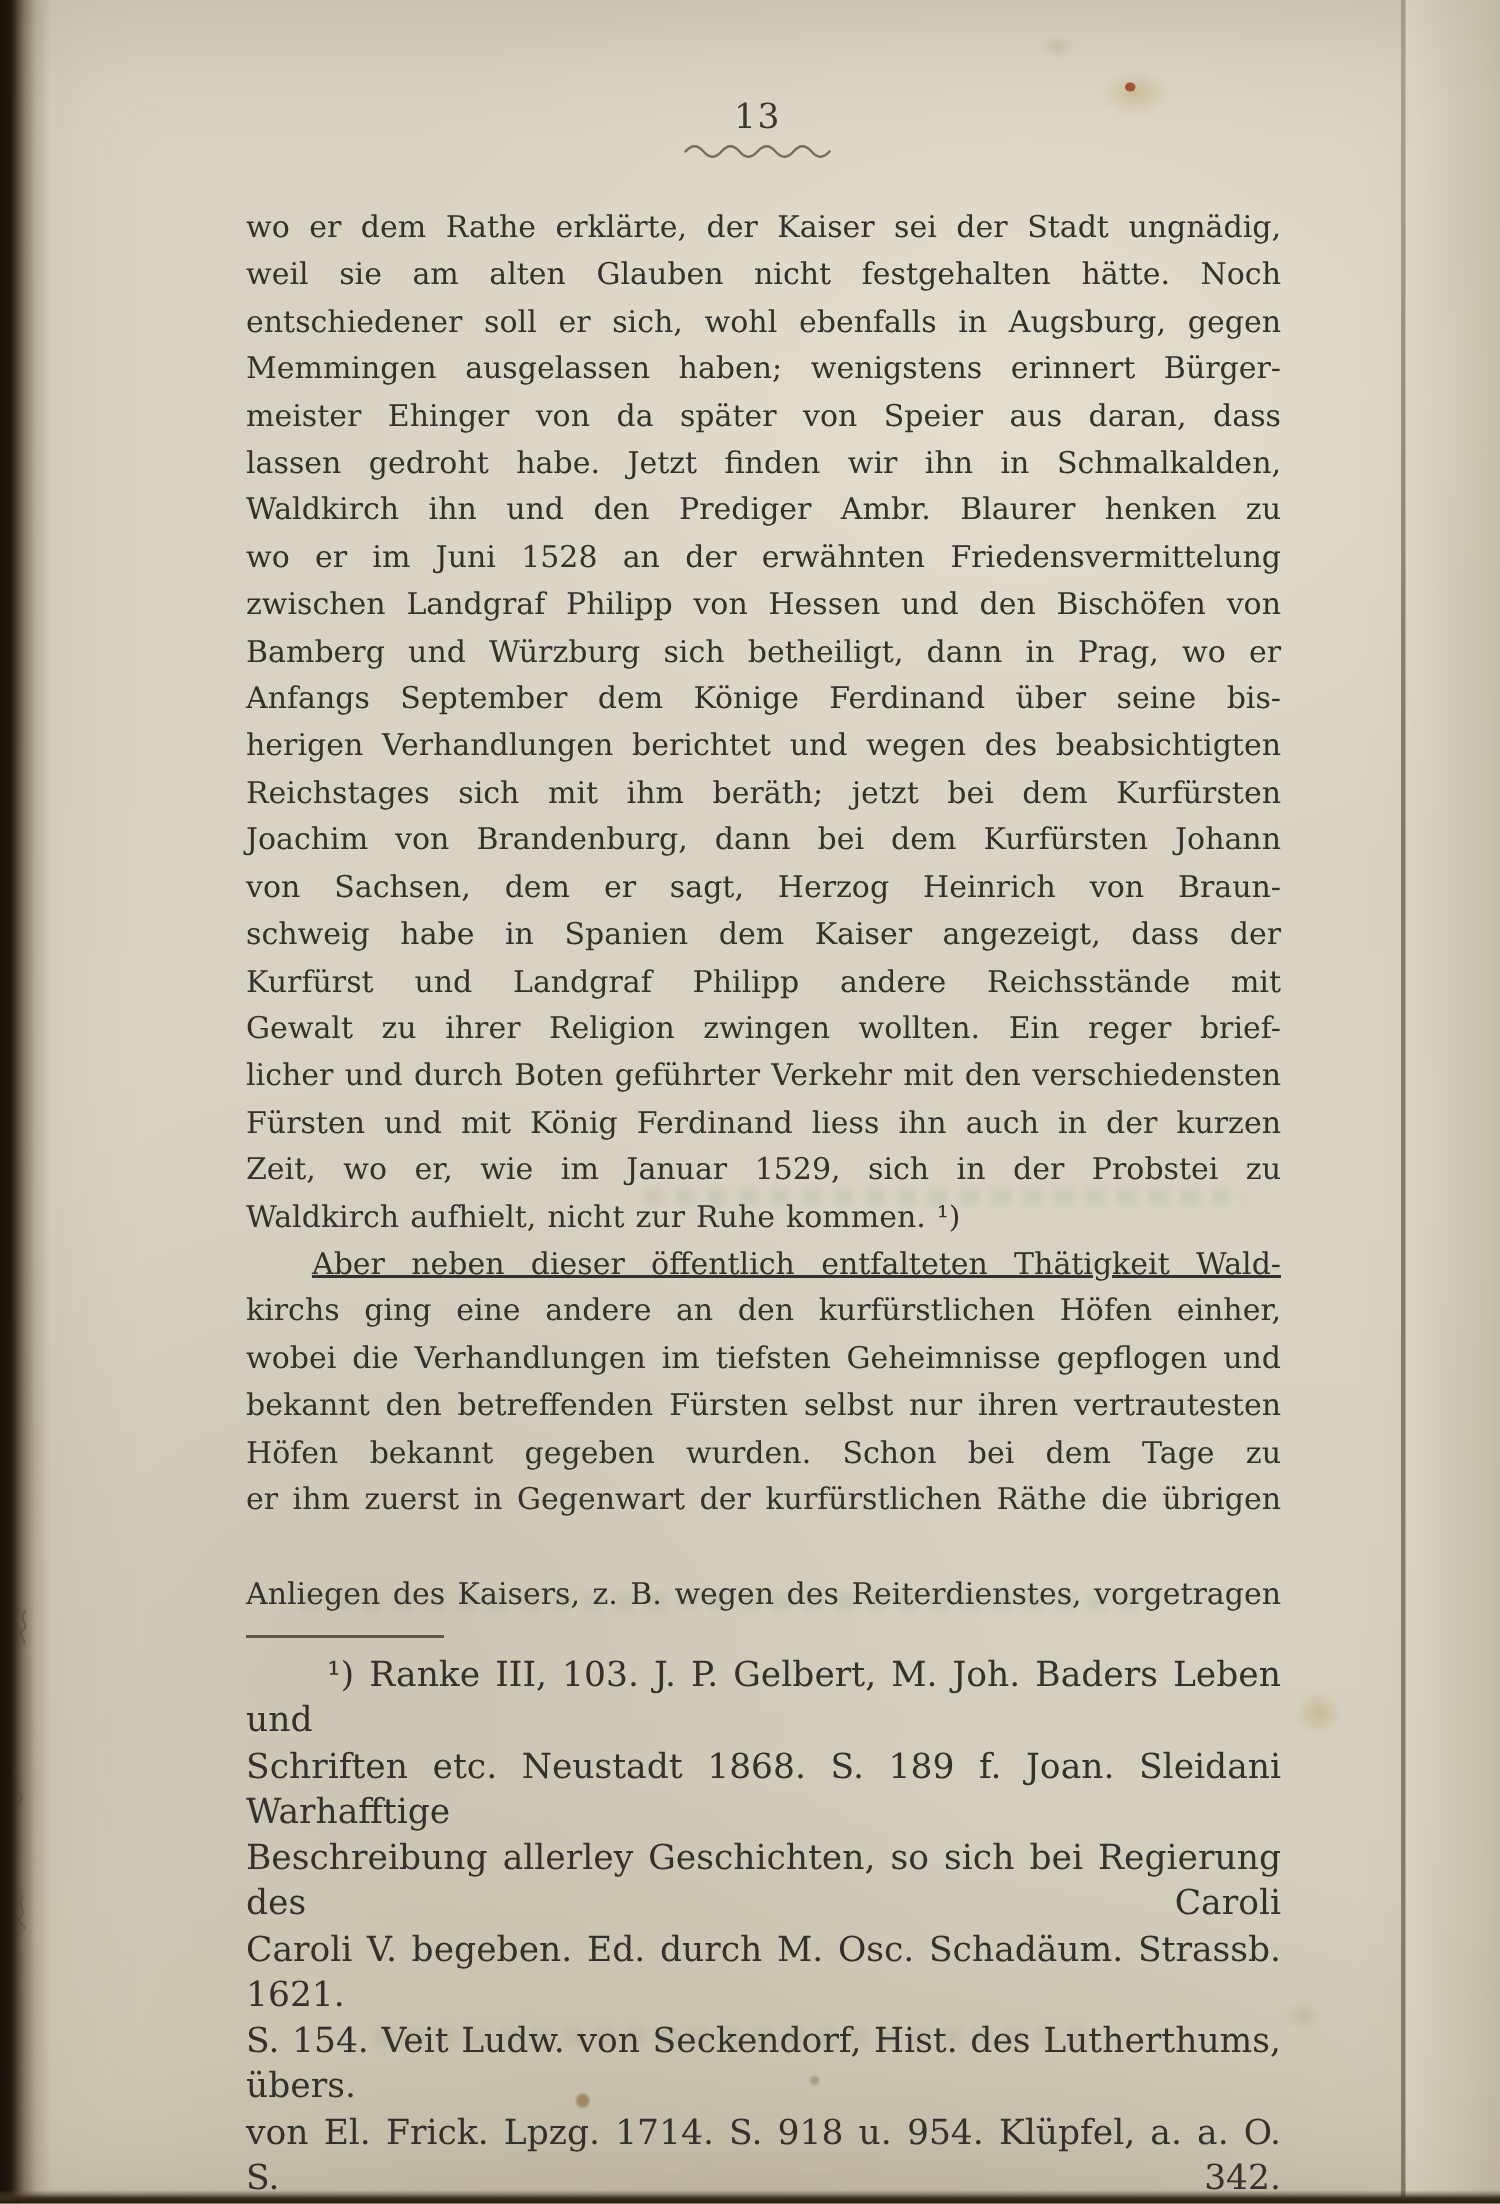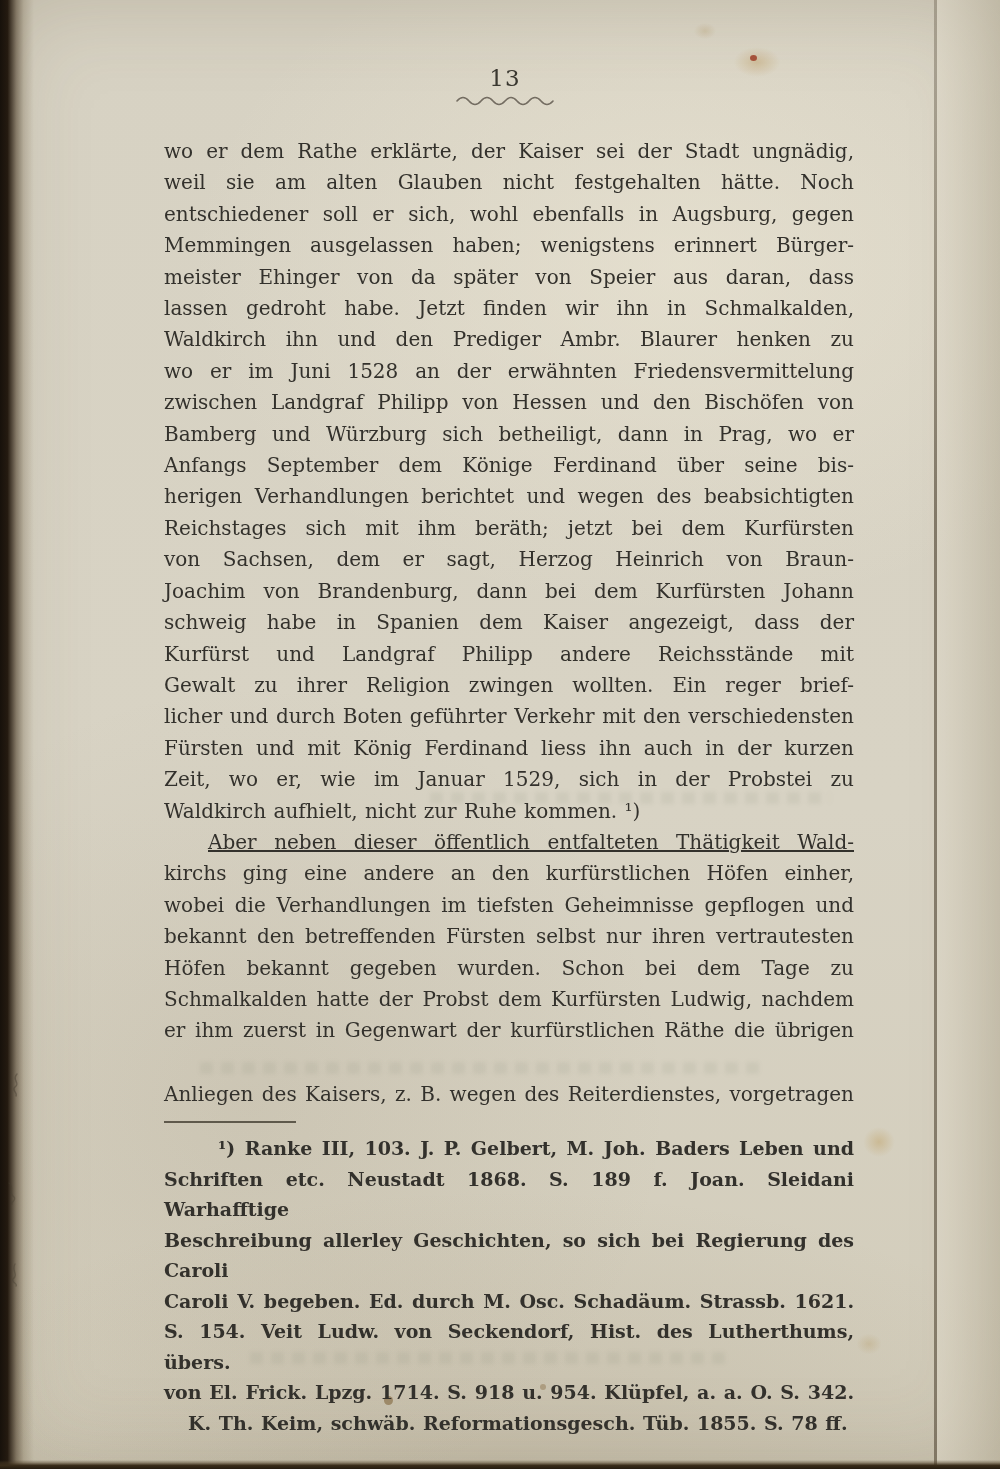--- a/index.html
+++ b/index.html
@@ -89,21 +89,21 @@
   }
   .para .line:last-child { text-align-last:left; }
   .justify-last .line:last-child { text-align-last:justify;margin-top:32px; }
   .p2 .line:first-child { text-indent:44px;text-decoration:underline; }
 
   .footnote-sep {
     width:132px; height:0;
     border-top:2px solid rgba(58,52,40,0.75);
     margin:11px 0 10px 0;
   }
-  .footnote .line { font-size:19px; line-height:30.5px;font-weight:bold; }
+  .footnote .line { font-size:23px; line-height:30.5px; }
   .footnote .line:first-child { text-indent:54px; }
   .footnote .line:last-child { text-align-last:left;margin-left:24px; }
 </style>
 </head>
 <body>
 
 <div class="page">
 
   <div class="binding"></div>
   <div class="outer-right"></div>
@@ -147,37 +147,36 @@
         <div class="line">Memmingen ausgelassen haben; wenigstens erinnert Bürger-</div>
         <div class="line">meister Ehinger von da später von Speier aus daran, dass</div>
         <div class="line">lassen gedroht habe. Jetzt finden wir ihn in Schmalkalden,</div>
         <div class="line">Waldkirch ihn und den Prediger Ambr. Blaurer henken zu</div>
         <div class="line">wo er im Juni 1528 an der erwähnten Friedensvermittelung</div>
         <div class="line">zwischen Landgraf Philipp von Hessen und den Bischöfen von</div>
         <div class="line">Bamberg und Würzburg sich betheiligt, dann in Prag, wo er</div>
         <div class="line">Anfangs September dem Könige Ferdinand über seine bis-</div>
         <div class="line">herigen Verhandlungen berichtet und wegen des beabsichtigten</div>
         <div class="line">Reichstages sich mit ihm beräth; jetzt bei dem Kurfürsten</div>
+        <div class="line">Joachim von Brandenburg, dann bei dem Kurfürsten Johann</div>
         <div class="line">von Sachsen, dem er sagt, Herzog Heinrich von Braun-</div>
-        <div class="line">Joachim von Brandenburg, dann bei dem Kurfürsten Johann</div>
         <div class="line">schweig habe in Spanien dem Kaiser angezeigt, dass der</div>
         <div class="line">Kurfürst und Landgraf Philipp andere Reichsstände mit</div>
         <div class="line">Gewalt zu ihrer Religion zwingen wollten. Ein reger brief-</div>
         <div class="line">licher und durch Boten geführter Verkehr mit den verschiedensten</div>
         <div class="line">Fürsten und mit König Ferdinand liess ihn auch in der kurzen</div>
         <div class="line">Zeit, wo er, wie im Januar 1529, sich in der Probstei zu</div>
         <div class="line">Waldkirch aufhielt, nicht zur Ruhe kommen. ¹)</div>
       </div>
     <div class="para p2 justify-last">
         <div class="line">Aber neben dieser öffentlich entfalteten Thätigkeit Wald-</div>
         <div class="line">kirchs ging eine andere an den kurfürstlichen Höfen einher,</div>
         <div class="line">wobei die Verhandlungen im tiefsten Geheimnisse gepflogen und</div>
         <div class="line">bekannt den betreffenden Fürsten selbst nur ihren vertrautesten</div>
         <div class="line">Höfen bekannt gegeben wurden. Schon bei dem Tage zu</div>
-        <div class="line">Schmalkalden hatte der Probst dem Kurfürsten Ludwig, nachdem</div>
         <div class="line">er ihm zuerst in Gegenwart der kurfürstlichen Räthe die übrigen</div>
         <div class="line">Anliegen des Kaisers, z. B. wegen des Reiterdienstes, vorgetragen</div>
       </div>
 
     <div class="footnote-sep"></div>
 
     <div class="footnote">
         <div class="line">¹) Ranke III, 103. J. P. Gelbert, M. Joh. Baders Leben und</div>
         <div class="line">Schriften etc. Neustadt 1868. S. 189 f. Joan. Sleidani Warhafftige</div>
         <div class="line">Beschreibung allerley Geschichten, so sich bei Regierung des Caroli</div>

